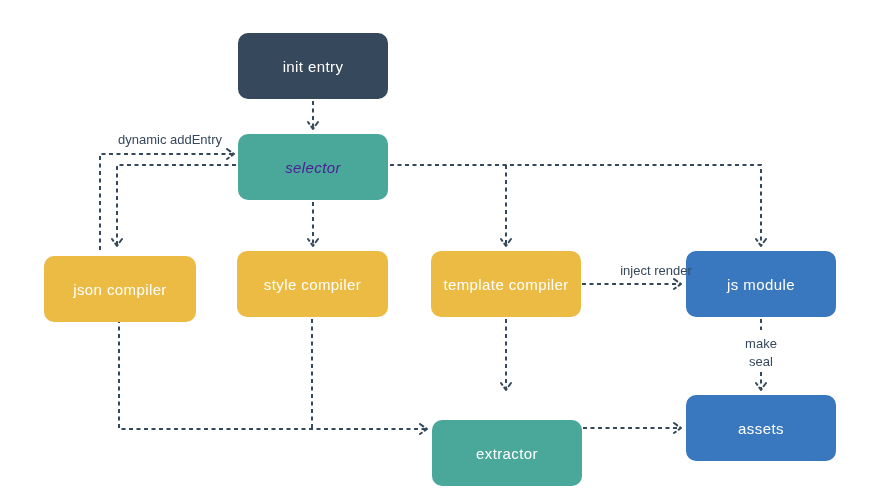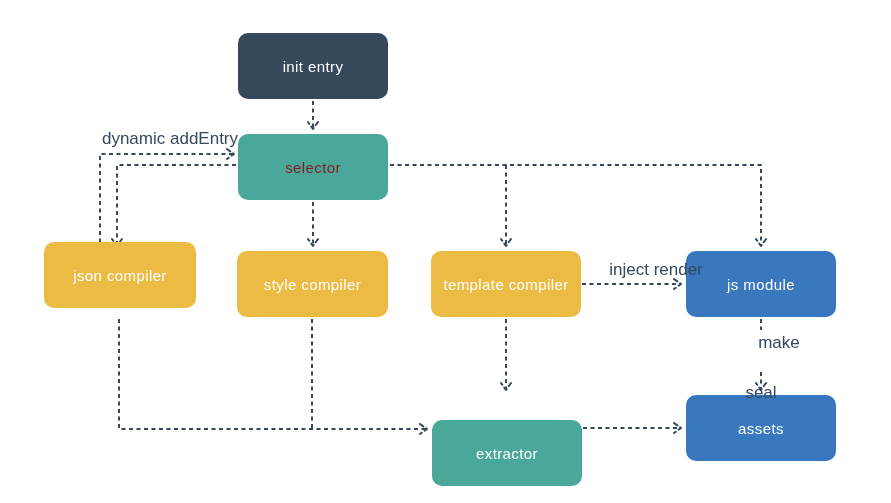--- a/index.html
+++ b/index.html
@@ -34,37 +34,37 @@
     display: flex;
     align-items: center;
     justify-content: center;
     color: #ffffff;
     font-size: 15px;
     font-weight: 500;
     letter-spacing: 0.4px;
   }
   .node-init-entry        { left: 238px; top: 33px;  }
   .node-selector          { left: 238px; top: 134px; }
-  .node-json-compiler     { left: 44px;  top: 242px; width: 152px; }
+  .node-json-compiler     { left: 44px;  top: 256px; width: 152px; }
   .node-style-compiler    { left: 237px; top: 251px; width: 151px; }
   .node-template-compiler { left: 431px; top: 251px; }
   .node-js-module         { left: 686px; top: 251px; }
   .node-extractor         { left: 432px; top: 395px; margin-top: 25px; }
   .node-assets            { left: 686px; top: 395px; }
   .edge-label {
     position: absolute;
     color: #36485C;
-    font-size: 17px;
+    font-size: 13px;
     white-space: nowrap;
     transform: translate(-50%, -50%);
   }
   .lbl-dynamic { left: 170px; top: 139px; }
   .lbl-inject  { left: 632px; top: 270px; margin-left: 24px; }
-  .lbl-make    { left: 761px; top: 343px; margin-left: 18px; }
-  .lbl-seal    { left: 761px; top: 361px; margin-top: 32px; }
+  .lbl-make    { left: 761px; top: 343px; }
+  .lbl-seal    { left: 761px; top: 361px; }
 </style>
 </head>
 <body>
 
 <div class="canvas">
 
   <svg class="edges" viewBox="0 0 891 503" xmlns="http://www.w3.org/2000/svg">
     <defs>
       <marker id="arrow" viewBox="0 0 12 12" refX="9" refY="6" markerWidth="12" markerHeight="12" markerUnits="userSpaceOnUse" orient="auto">
         <path d="M2 1 L9 6 L2 11" fill="none" stroke="#36485C" stroke-width="2" stroke-linecap="round" stroke-linejoin="round" stroke-dasharray="none"></path>
@@ -80,21 +80,21 @@
     <path d="M312 319 L312 428"></path>
     <path d="M506 319 L506 390" marker-end="url(#arrow)"></path>
     <path d="M582 284 L681 284" marker-end="url(#arrow)"></path>
     <path d="M761 319 L761 330 M761 372 L761 390" marker-end="url(#arrow)"></path>
     <path d="M583 428 L681 428" marker-end="url(#arrow)"></path>
   </svg>
 
   <div class="node node-init-entry" style="background-color: rgb(54, 72, 92); color: rgb(255, 255, 255);">
     <span>init entry</span>
   </div>
-  <div class="node node-selector" style="background-color: rgb(74, 168, 155); color: #7f1d1d;">
+  <div class="node node-selector" style="background-color: rgb(74, 168, 155); color: #4c1d95; font-style: italic;">
     <span>selector</span>
   </div>
   <div class="node node-json-compiler" style="background-color: rgb(236, 187, 68); color: rgb(255, 255, 255);">
     <span>json compiler</span>
   </div>
   <div class="node node-style-compiler" style="background-color: rgb(236, 187, 68); color: rgb(255, 255, 255); border-radius: 10px;">
     <span>style compiler</span>
   </div>
   <div class="node node-template-compiler" style="background-color: rgb(236, 187, 68); color: rgb(255, 255, 255);">
     <span>template compiler</span>

